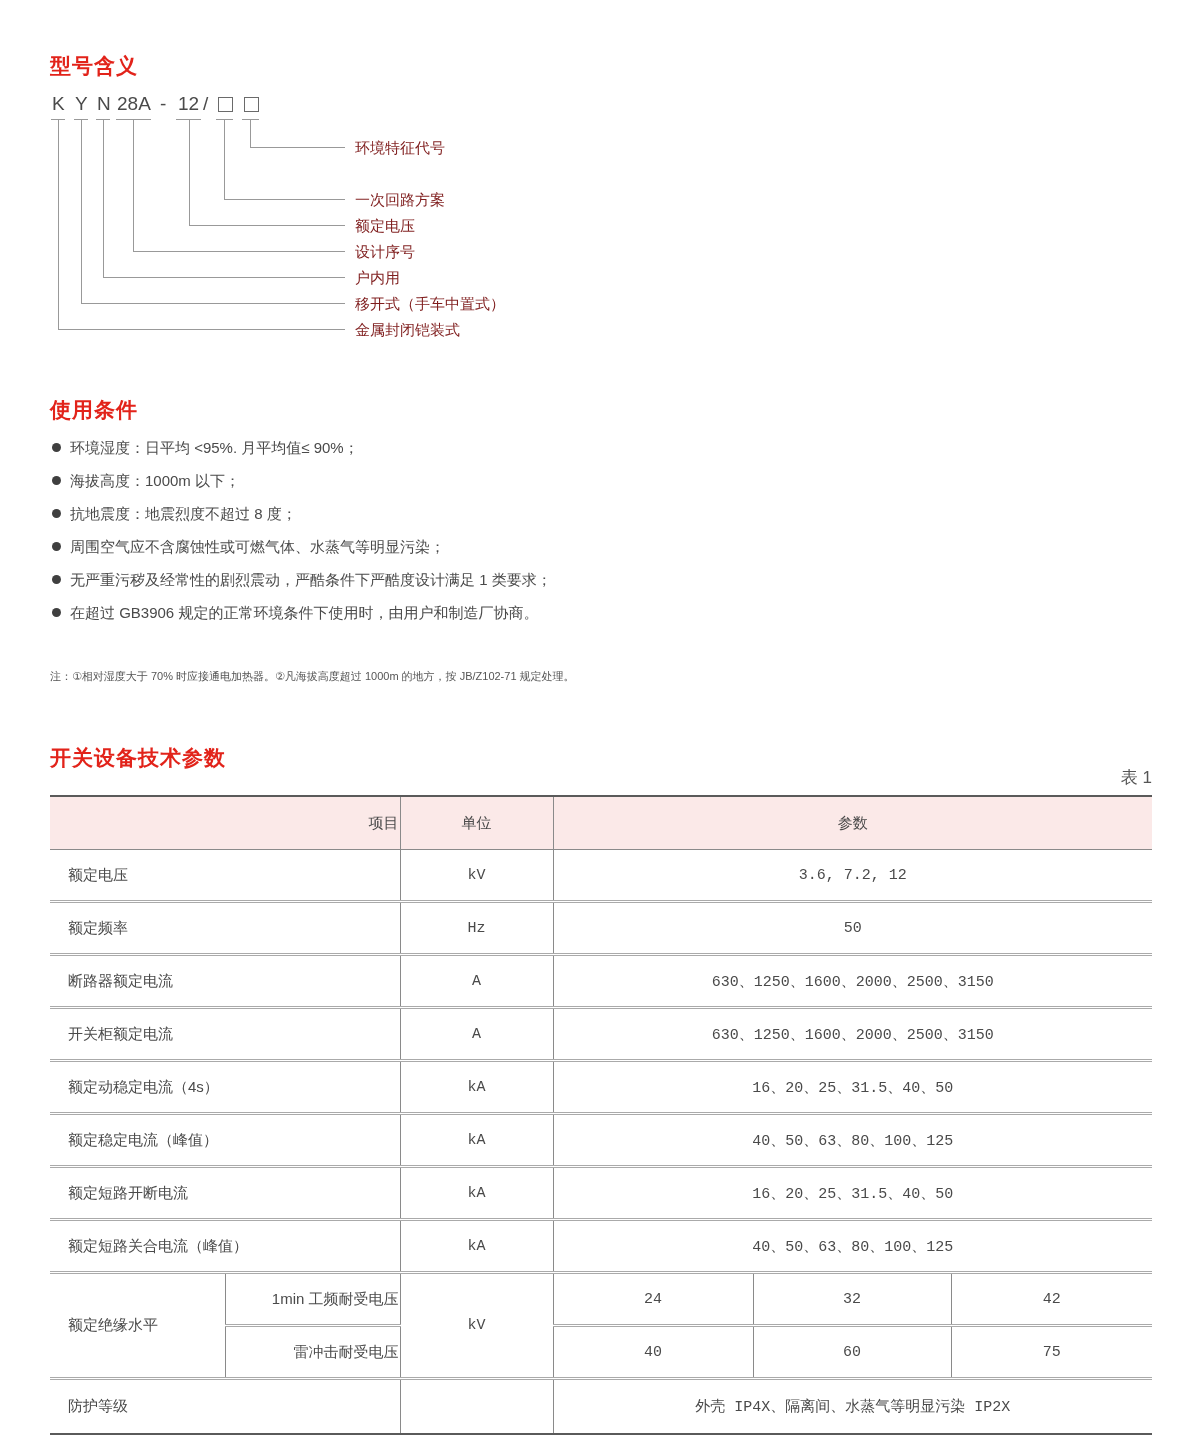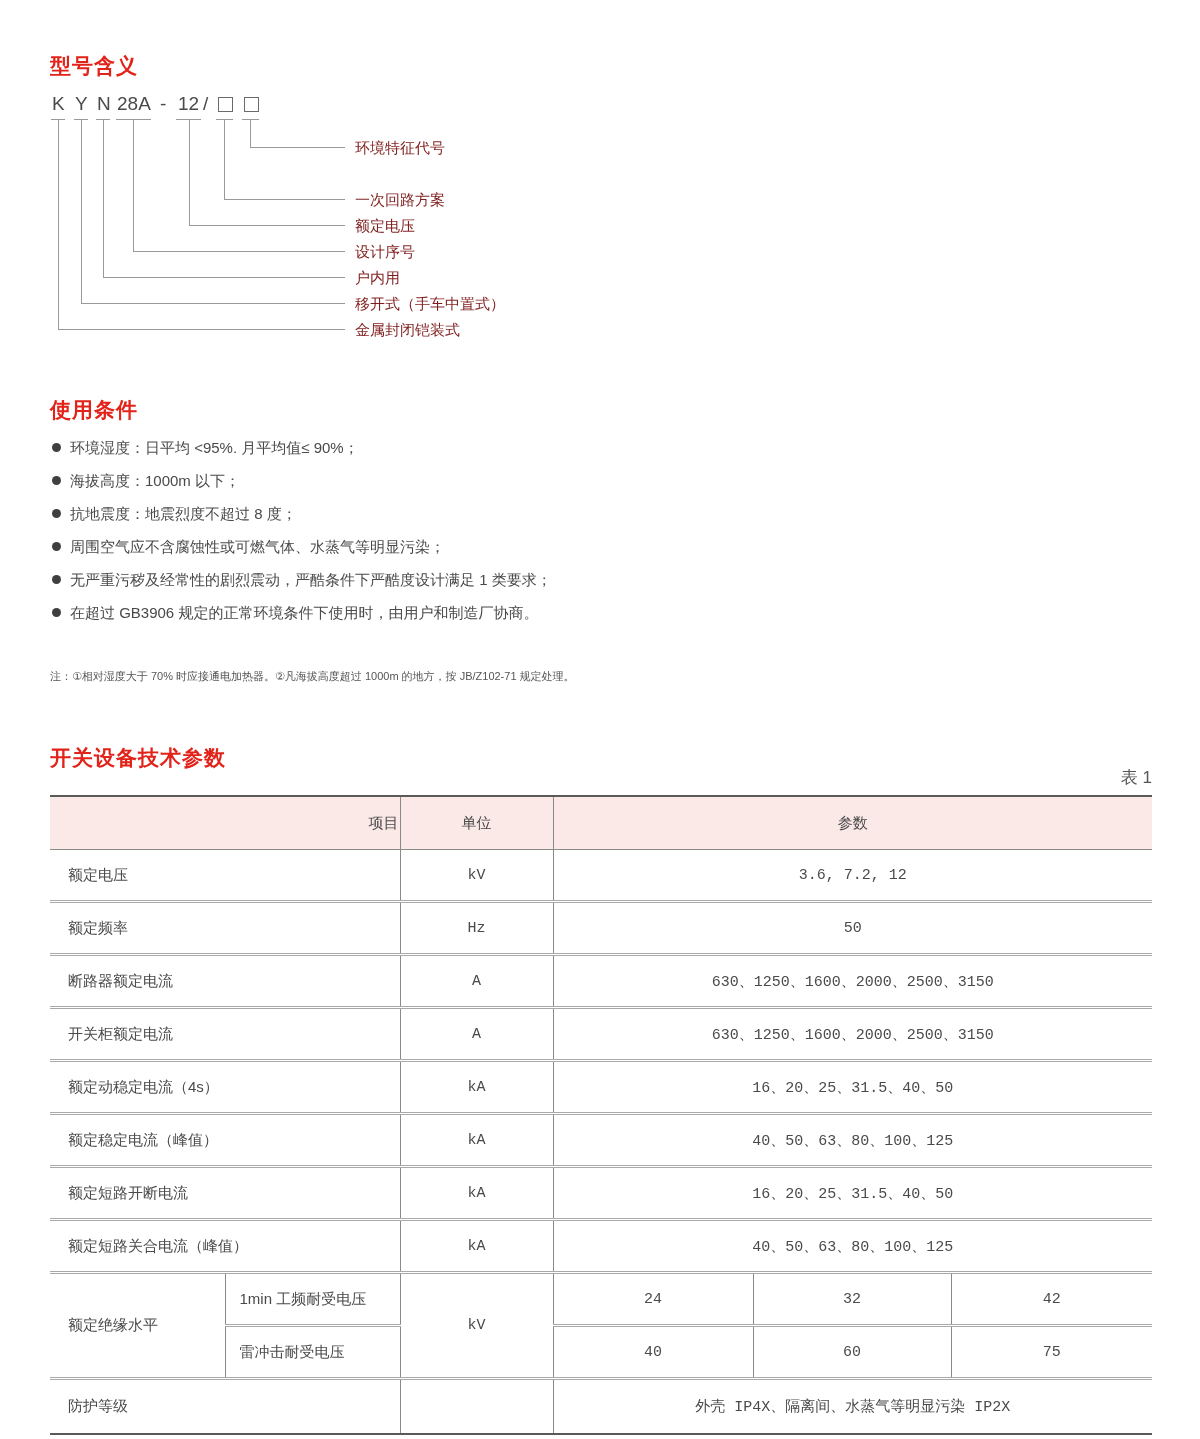--- a/index.html
+++ b/index.html
@@ -64,21 +64,21 @@
     font-size:15px;color:#4a4a4a;
     border-top:2px solid #5a5a5a;border-bottom:2px solid #5a5a5a;
   }
   table.params th{
     background:#fbe9e8;font-weight:normal;height:50px;
     border-bottom:1px solid #8a8a8a;
   }
   table.params td{height:48px;border-bottom:3px double #aaaaaa;}
   table.params tr:last-child td{border-bottom:none;}
   .c-item{text-align:left;padding-left:18px;}
-  .c-sub{text-align:left;padding-left:14px;}
+  .c-sub{text-align:right;padding-left:14px;}
   .c-mid{text-align:center;font-family:Liberation Mono, monospace;}
   .v-r{border-right:1px solid #8a8a8a;}
   th.c-item{padding-left:18px;text-align:right;}
 </style>
 </head>
 <body>
 
 <div class="page">
 
   <h2 class="sec-title" style="top:52px">型号含义</h2>

